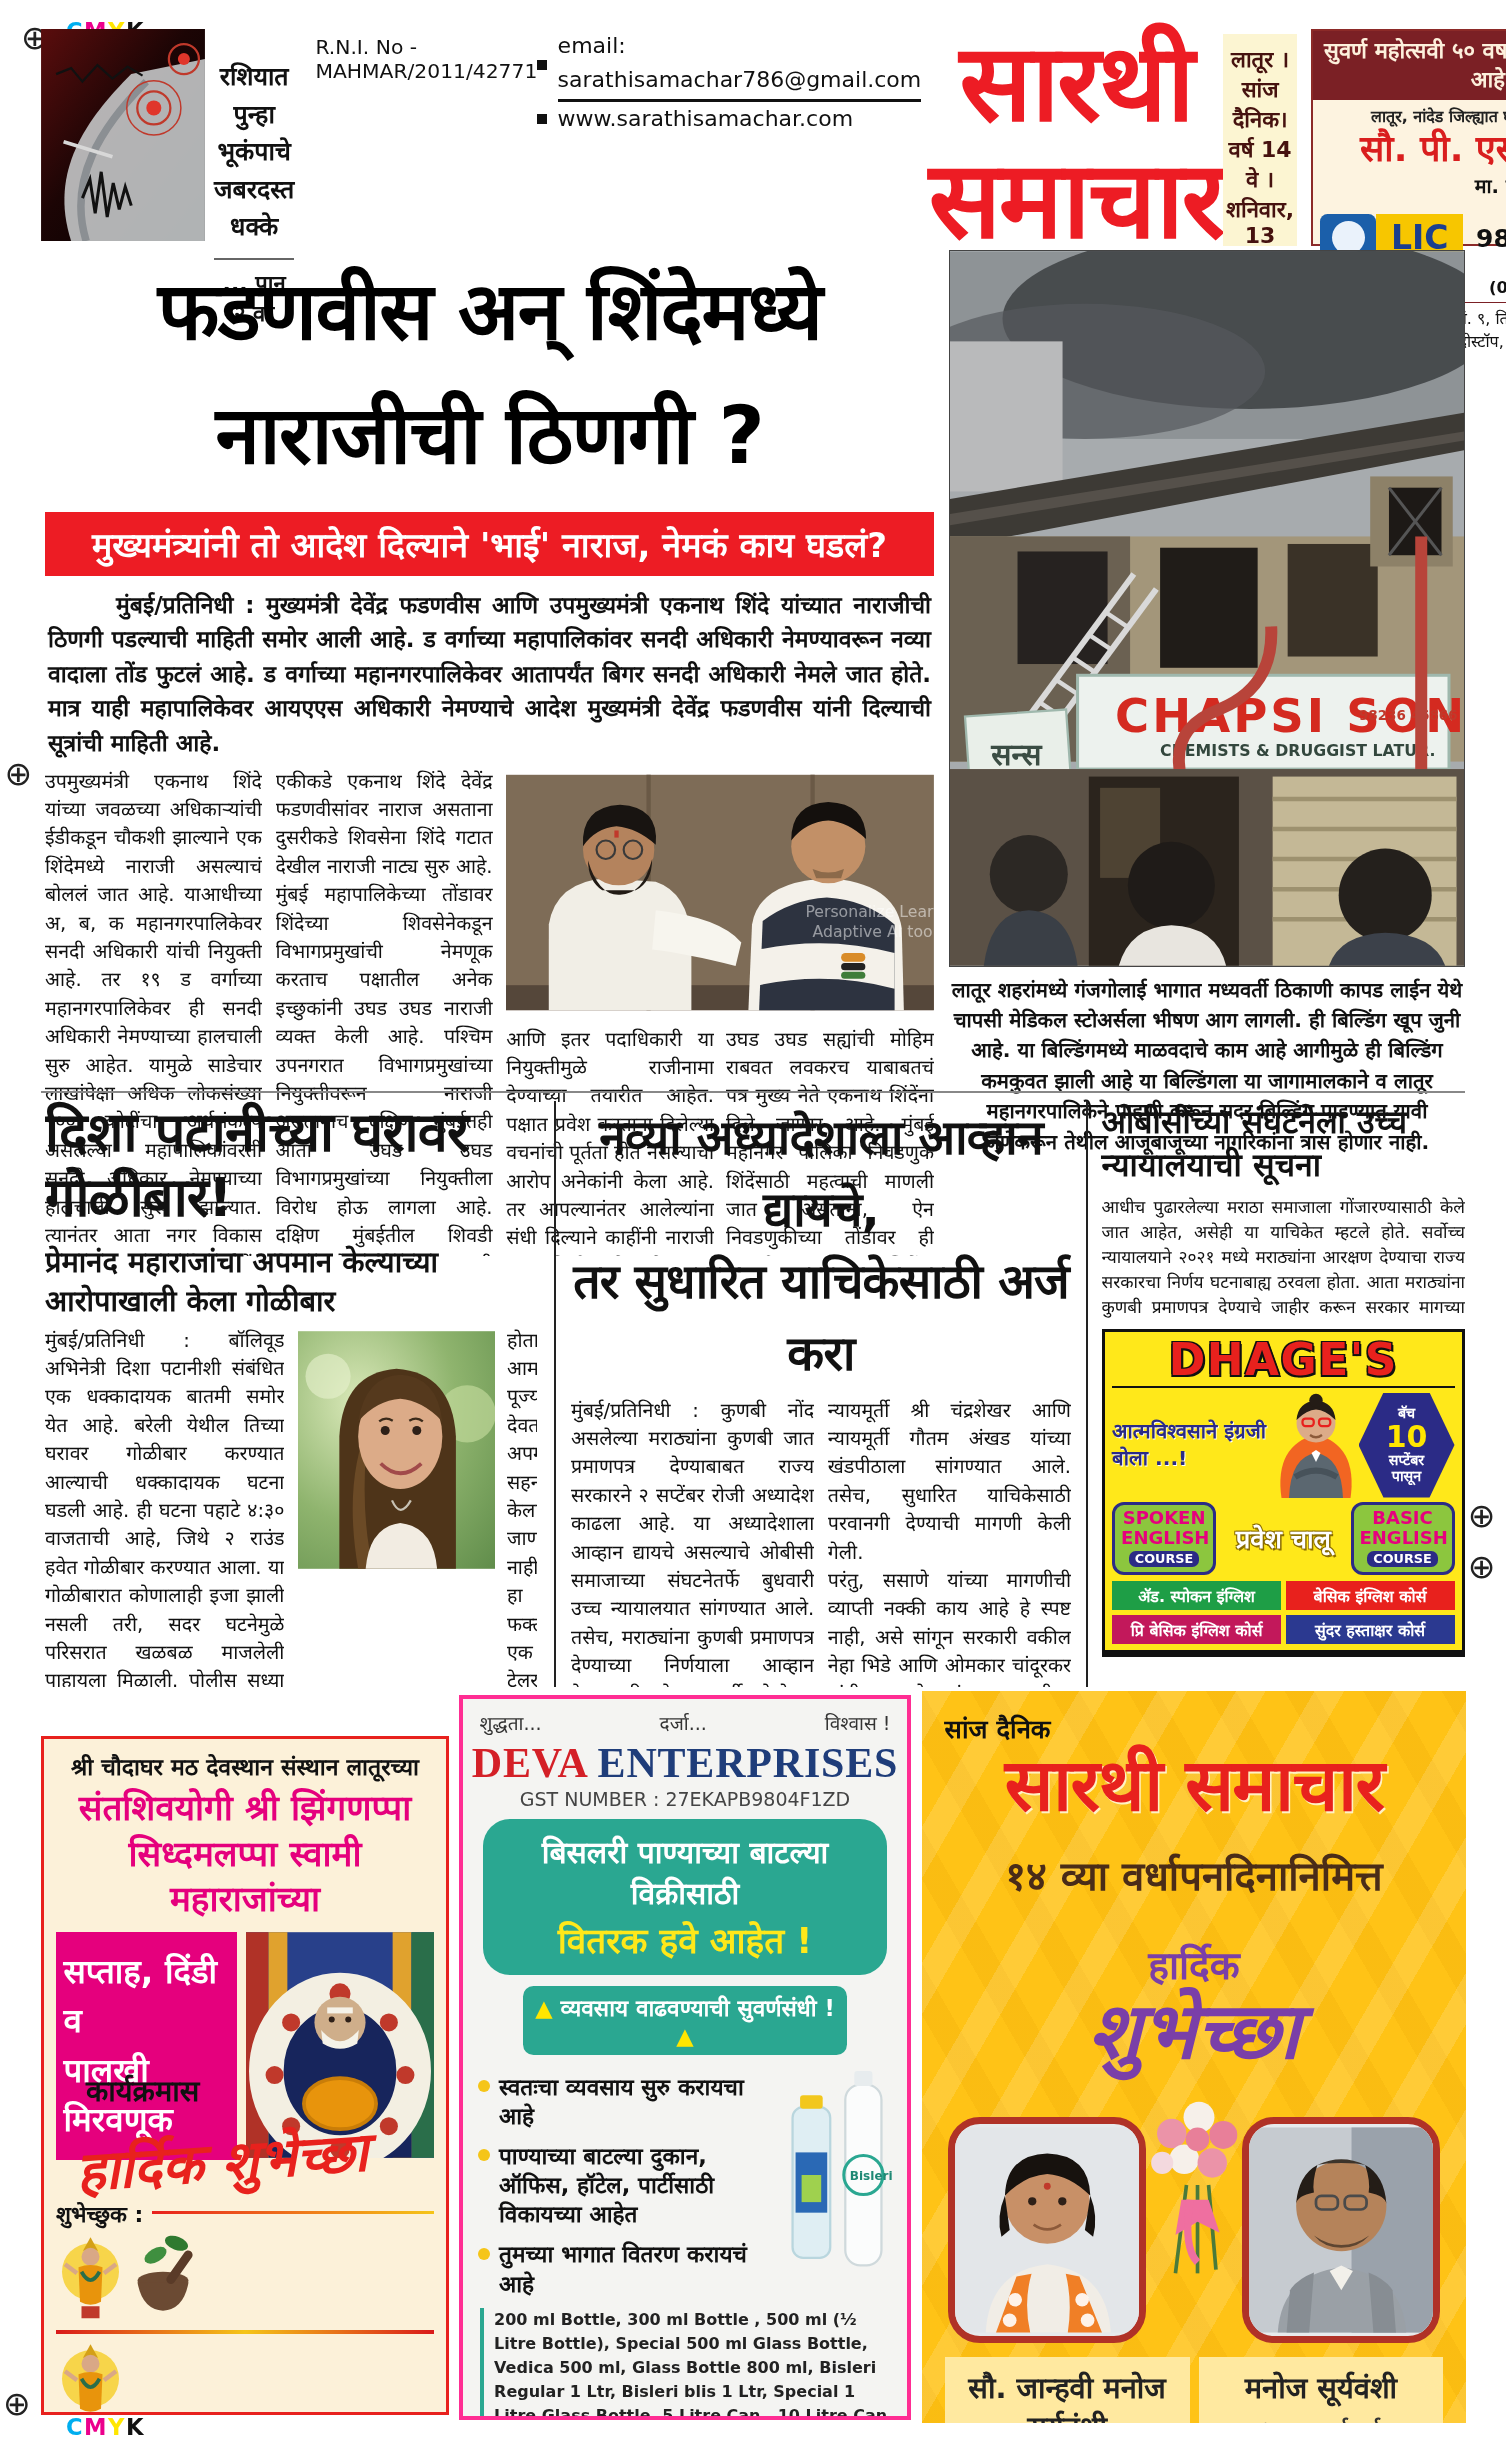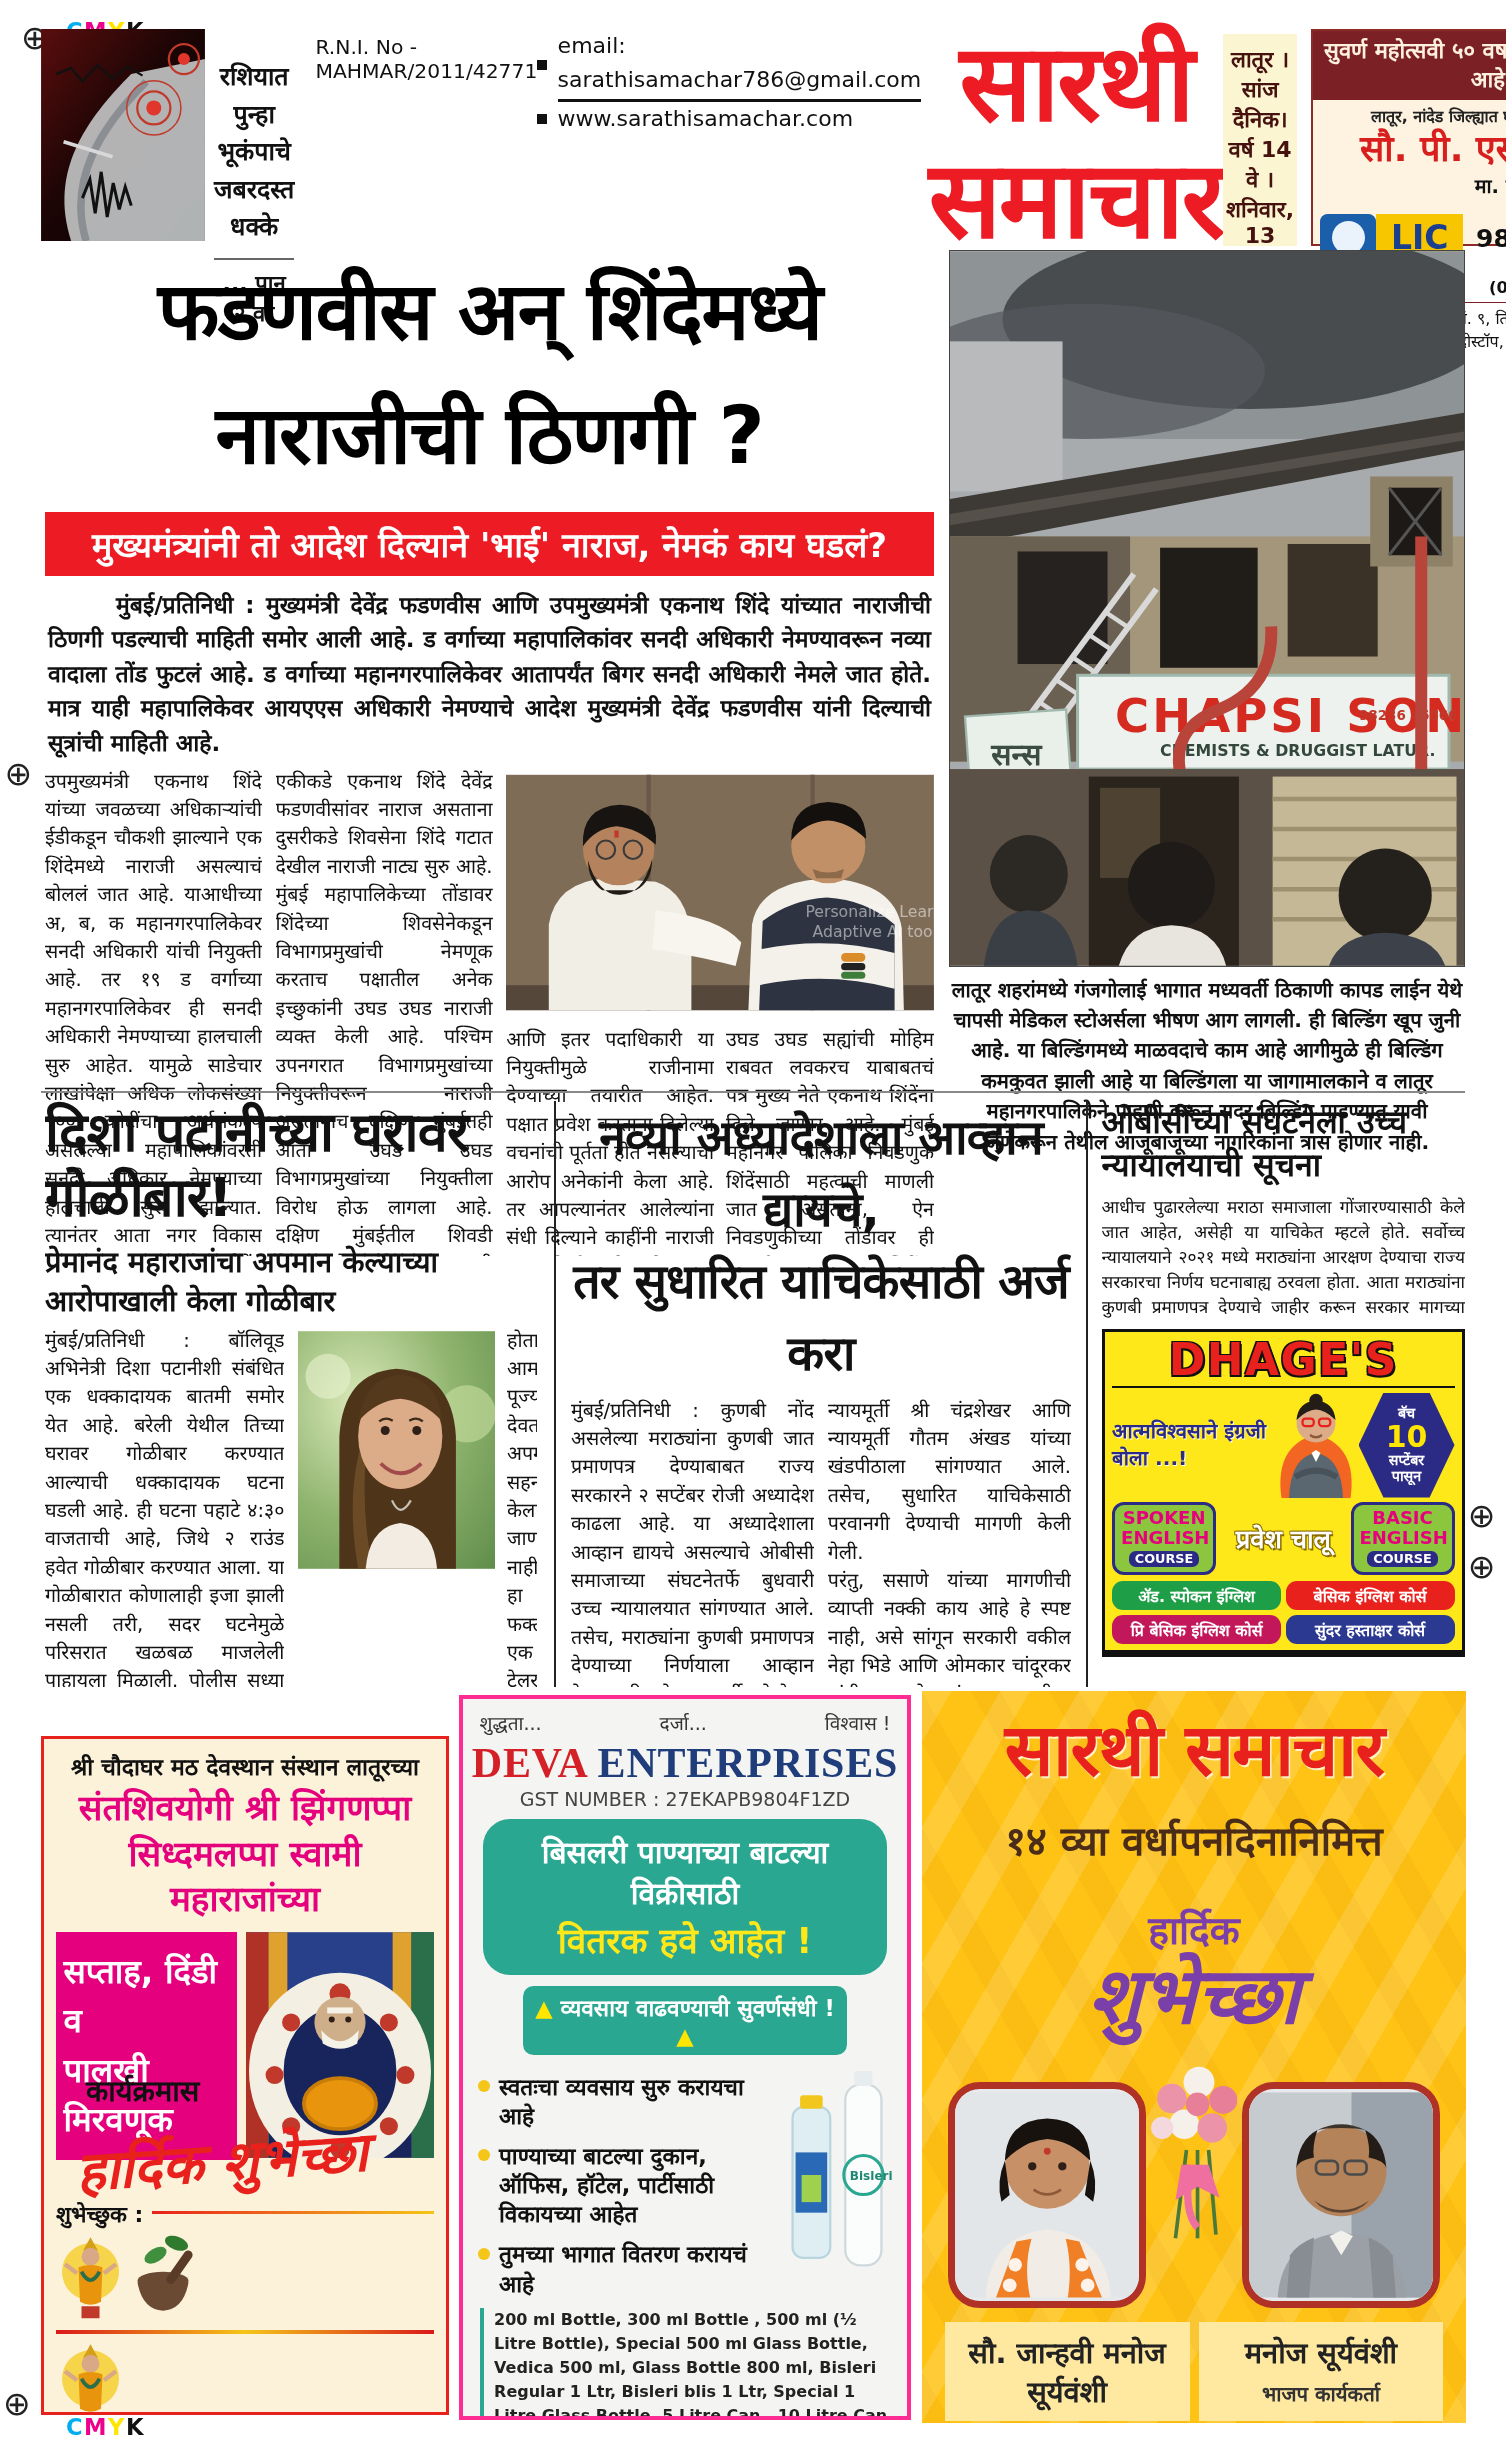--- a/index.html
+++ b/index.html
@@ -89,21 +89,21 @@
   .dh-hex { width:96px; height:105px; flex:none; background:#2b2b86; clip-path:polygon(26% 0,74% 0,100% 50%,74% 100%,26% 100%,0 50%);
     color:#fff; display:flex; flex-direction:column; align-items:center; justify-content:center; text-align:center; font-weight:bold; }
   .dh-hex .d { color:#ffe600; font-size:30px; line-height:1; }
   .dh-hex .s { font-size:14.3px; line-height:1.15; }
   .dh-badges { display:flex; align-items:center; justify-content:space-between; gap:4.5px; margin-top:4.5px; }
   .badge { background:#8cc63e; border:3px solid #2b2b86; border-radius:12px; text-align:center; padding:3px 6px 4.5px; width:104px; }
   .badge .pink { color:#e6007e; font-weight:bold; font-size:18px; line-height:1.1; }
   .badge .cw { background:#2b2b86; color:#fff; border-radius:6.8px; font-size:12.8px; font-weight:bold; padding:0.8px 6px; margin-top:3px; display:inline-block; }
   .pravesh { color:#fff; font-weight:bold; font-size:25.6px; text-shadow:1.5px 1.5px 0 #8a6d00,-0.8px -0.8px 0 #8a6d00,0.8px -0.8px 0 #8a6d00,-0.8px 0.8px 0 #8a6d00; }
   .dh-bars { display:grid; grid-template-columns:1fr 1fr; gap:4.5px; margin-top:6px; }
-  .dh-bars div { color:#fff; font-weight:bold; font-size:16px; text-align:center; border-radius:11px; padding:3.8px 1.5px; }
+  .dh-bars div { color:#fff; font-weight:bold; font-size:16px; text-align:center; border-radius:0; padding:3.8px 1.5px; }
   .b1{background:#1e9e46}.b2{background:#e8211d}.b3{background:#c2185b}.b4{background:#2b3990}
   .dh-foot { background:#111; color:#fff; font-weight:bold; font-size:16.6px; text-align:center; padding:4.5px 1.5px; margin:6px -7.5px 0; }
 
   
   .math { position:absolute; top:1736px; left:41px; width:408px; height:679px; border:3.8px solid #e8211d; background:#fcf1d9; padding:10.5px 12px; overflow:hidden; }
   .m-l1 { text-align:center; font-weight:bold; font-size:23px; }
   .m-l2 { text-align:center; font-weight:bold; font-size:35px; color:#e5007d; line-height:1.3; margin-top:4.5px; }
   .m-row { display:flex; gap:9px; margin-top:9px; }
   .m-event { background:#e5007d; color:#fff; font-weight:bold; font-size:33px; line-height:1.5; padding:15px 7.5px; flex:1; white-space:pre-line; align-self:flex-start; }
   .m-idol { width:188px; height:226px; flex:none; }
@@ -596,20 +596,21 @@
       <path d="M425,70 Q420,30 455,28 Q492,30 488,95 Q500,150 470,190 L450,190 Q470,140 460,100 Q430,95 425,70 Z" fill="#6b4423"></path>
       <path d="M412,250 Q415,140 455,120 Q520,130 525,250 Z" fill="#cfd3d6"></path>
       <rect x="398" y="60" width="40" height="18" rx="8" transform="rotate(-18 398 60)" fill="#eef6f4" stroke="#cfe4df" stroke-width="2"></rect>
       <path d="M430,92 Q418,104 430,118 Q445,112 445,100 Z" fill="#d9a886"></path>
     </svg>
   </div>
 
 </div>
 
 <div class="anniv">
+  <div class="an-kicker">सांज दैनिक</div>
   <div class="an-title">सारथी समाचार</div>
   <div class="an-occ">१४ व्या वर्धापनदिनानिमित्त</div>
   <div class="an-g1">हार्दिक</div>
   <div class="an-g2">शुभेच्छा</div>
   <div class="an-photos">
     <svg class="an-card" viewBox="0 0 270 300">
       <rect width="270" height="300" fill="#e3e6e9"></rect>
       <circle cx="135" cy="108" r="62" fill="#c89067"></circle>
       <path d="M73,100 Q75,40 135,38 Q196,40 198,100 Q168,70 135,68 Q102,70 73,100 Z" fill="#17120e"></path>
       <path d="M73,100 Q60,130 68,160 L80,150 Z" fill="#17120e"></path>

